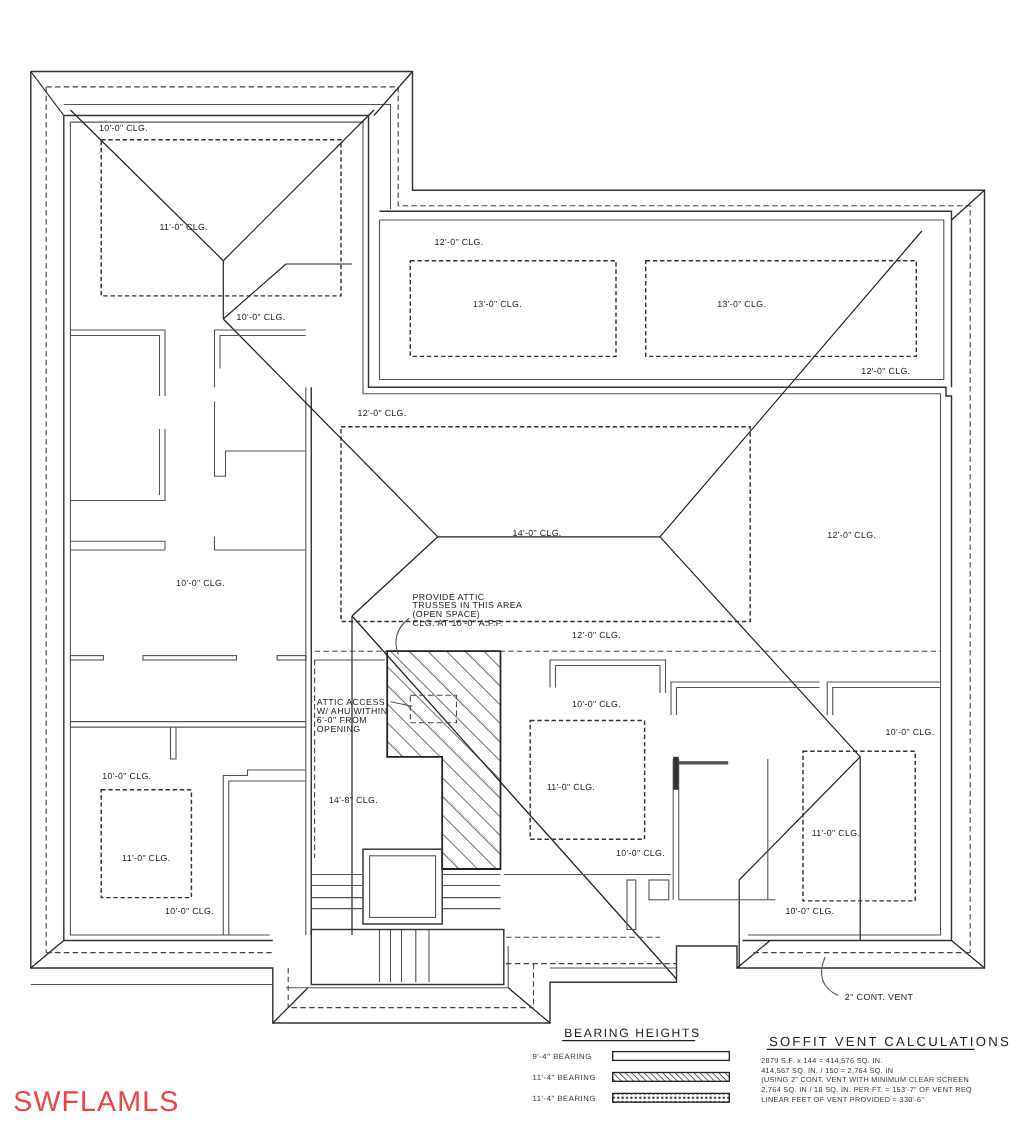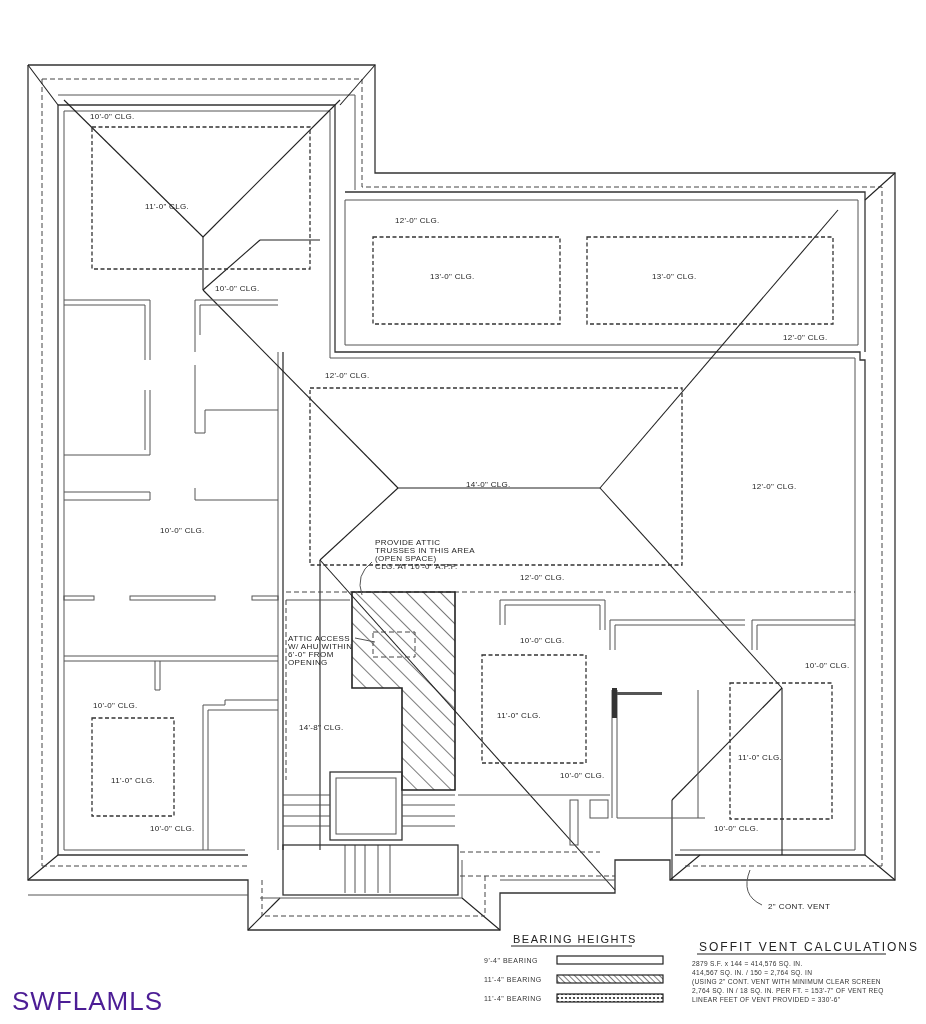--- a/index.html
+++ b/index.html
@@ -4,21 +4,21 @@
 <style>
   html, body { margin:0; padding:0; background:#ffffff; }
   body { width:926px; height:1024px; position:relative; overflow:hidden; font-family:"Liberation Sans", sans-serif; }
   svg { position:absolute; left:0; top:0; }
   .lbl { font-family:"Liberation Sans", sans-serif; font-size:8px; fill:#222; letter-spacing:0.3px; }
   .note { font-family:"Liberation Sans", sans-serif; font-size:8px; fill:#222; letter-spacing:0.4px; }
   .legend-title { font-family:"Liberation Sans", sans-serif; font-size:11px; fill:#222; letter-spacing:1.5px; }
   .legend-txt { font-family:"Liberation Sans", sans-serif; font-size:7px; fill:#333; letter-spacing:0.5px; }
   .calc-title { font-family:"Liberation Sans", sans-serif; font-size:12px; fill:#222; letter-spacing:2px; }
   .calc-txt { font-family:"Liberation Sans", sans-serif; font-size:6.6px; fill:#333; letter-spacing:0.3px; }
-  .wm { position:absolute; left:12px; top:986px; font-family:"Liberation Sans", sans-serif; font-size:26px; color:#4c1d95; letter-spacing:1px; }
+  .wm { position:absolute; left:12px; top:986px; font-family:"Liberation Sans", sans-serif; font-size:26px; color:#ef4444; letter-spacing:1px; }
   .w { stroke:#333; stroke-width:1.3; fill:none; }
   .w2 { stroke:#555; stroke-width:1; fill:none; }
   .d { stroke:#444; stroke-width:1; fill:none; stroke-dasharray:5 3; }
   .d2 { stroke:#333; stroke-width:1.3; fill:none; stroke-dasharray:4 2.5; }
   .r { stroke:#222; stroke-width:1.1; fill:none; }
 </style>
 </head>
 <body>
 
 <svg width="926" height="1024" viewBox="0 0 926 1024">

